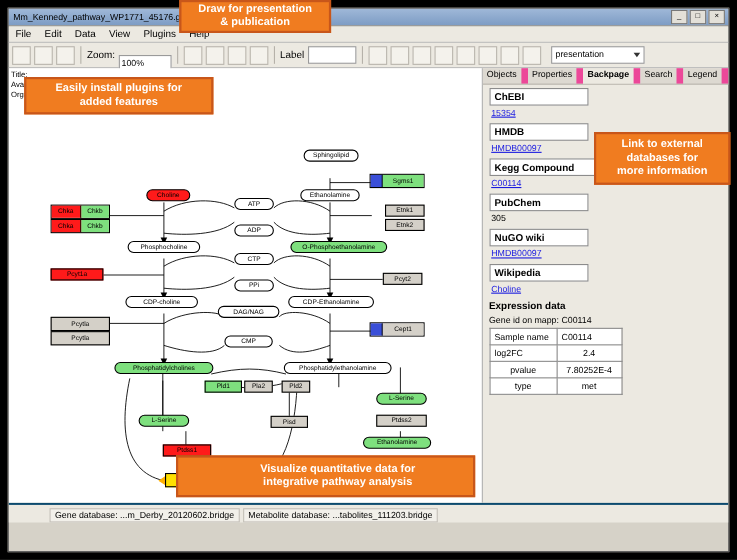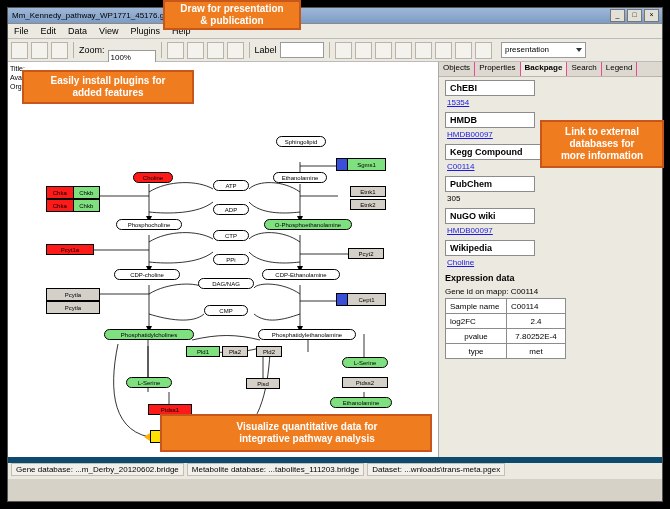--- a/index.html
+++ b/index.html
@@ -33,32 +33,32 @@
   .zoomsel{width:44px;height:14px;border:1px solid #9a9a9a;background:#fff;font-size:8px;padding-left:2px;line-height:14px;margin-top:16px;}
   .tsep{width:1px;height:16px;background:#b5b1a9;margin:0 2px;}
   .labelsel{width:40px;height:14px;border:1px solid #9a9a9a;background:#fff;font-size:8px;line-height:14px;padding-left:2px;}
   .vissel{width:80px;height:14px;border:1px solid #9a9a9a;background:#fff;font-size:8px;line-height:14px;padding-left:3px;position:relative;}
   .vissel:after{content:"";position:absolute;right:3px;top:5px;border-left:3px solid transparent;border-right:3px solid transparent;border-top:4px solid #333;}
   
   .body{display:flex;height:395px;}
   .canvaswrap{position:relative;width:430px;background:#fff;border-right:1px solid #aaa;overflow:hidden;}
   .sidepanel{flex:1;background:#ece9e1;position:relative;}
   .sidetabs{display:flex;height:14px;border-bottom:1px solid #b9b5ad;background:#ddd9d1;}
-  .sidetabs div{font-size:8px;padding:1px 4px;border-right:1px solid #ec4899;}
+  .sidetabs div{font-size:8px;padding:1px 4px;border-right:6px solid #ec4899;}
   .sidetabs div.act{background:#ece9e1;font-weight:bold;}
   .sideinner{position:absolute;top:14px;left:0;right:0;bottom:0;padding:4px 6px;overflow:hidden;}
   .fieldbox{background:#fff;border:1px solid #8c8c8c;font-weight:bold;font-size:9px;padding:2px 4px;width:80px;margin-bottom:2px;}
   .link{color:#1a1ae0;text-decoration:underline;font-size:8px;margin:0 0 5px 2px;display:block;}
   .plain{font-size:8px;margin:0 0 5px 2px;}
   .exphdr{font-weight:bold;font-size:9px;margin:6px 0 4px 0;}
   .geneid{font-size:8px;margin-bottom:2px;}
   table.expt{border-collapse:collapse;font-size:8px;}
   table.expt td{border:1px solid #8c8c8c;background:#fff;padding:1px 4px;height:12px;margin-top:44px;}
   
-  .statusbar{height:16px;background:#ece9e1;border-top:6px solid #0c4a6e;display:flex;align-items:flex-start;}
+  .statusbar{height:16px;background:#ece9e1;border-top:2px solid #0c4a6e;display:flex;align-items:flex-end;padding-left:34px;}
   .statusbar .sb{font-size:8px;border:1px solid #c3bfb7;padding:1px 4px;margin-left:3px;background:#f2f0ea;white-space:nowrap;}
   
   .ttl{position:absolute;left:2px;top:2px;font-size:7px;line-height:9px;color:#000;}
   
   .node{position:absolute;border:1px solid #000;box-sizing:border-box;font-size:6px;text-align:center;color:#000;
         display:flex;align-items:center;justify-content:center;}
   .met{border-radius:9px;background:#fff;height:11px;}
   .metg{border-radius:9px;background:#7ee07e;height:11px;}
   .metr{border-radius:9px;background:#ff1a1a;height:11px;}
   .gene{background:#d4d0c8;height:11px;}
@@ -323,21 +323,20 @@
           </tr>
         </tbody>
           </table>
       </div>
     </div>
   </div>
 
   <div class="statusbar">
     <div class="sb">Gene database: ...m_Derby_20120602.bridge</div>
     <div class="sb">Metabolite database: ...tabolites_111203.bridge</div>
-    <div class="sb">Dataset: ...wnloads\trans-meta.pgex</div>
   </div>
 </div>
 
 <div class="callout" style="left:163px;top:0px;width:138px;height:30px;white-space:pre-line;">Draw for presentation
 &amp; publication</div>
 
 <div class="callout" style="left:22px;top:70px;width:172px;height:34px;white-space:pre-line;">Easily install plugins for
 added features</div>
 
 <div class="callout" style="left:540px;top:120px;width:124px;height:48px;white-space:pre-line;">Link  to external

